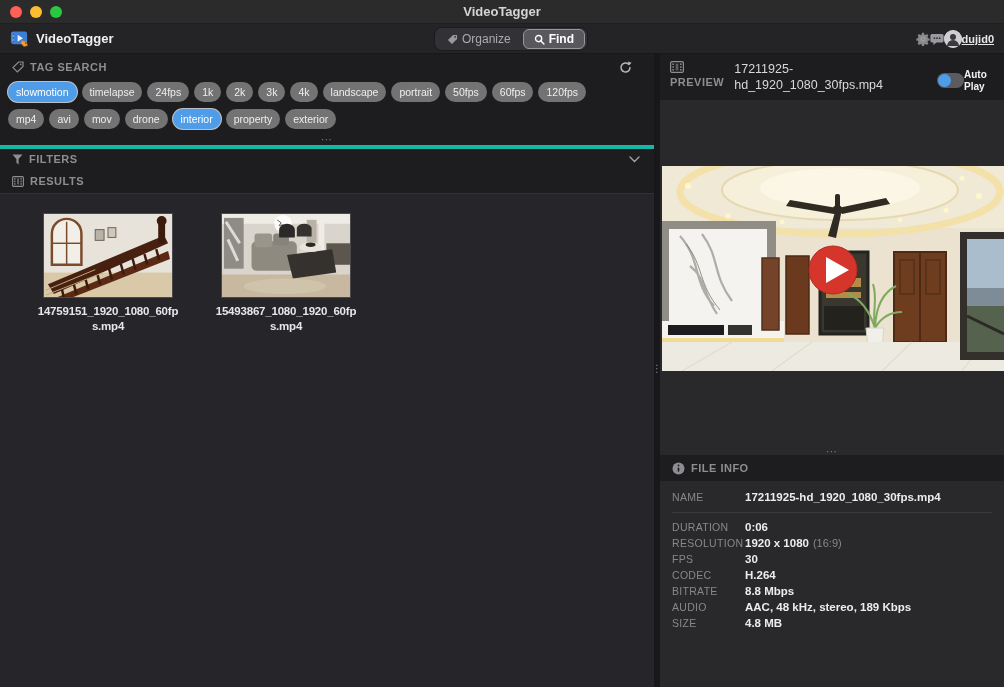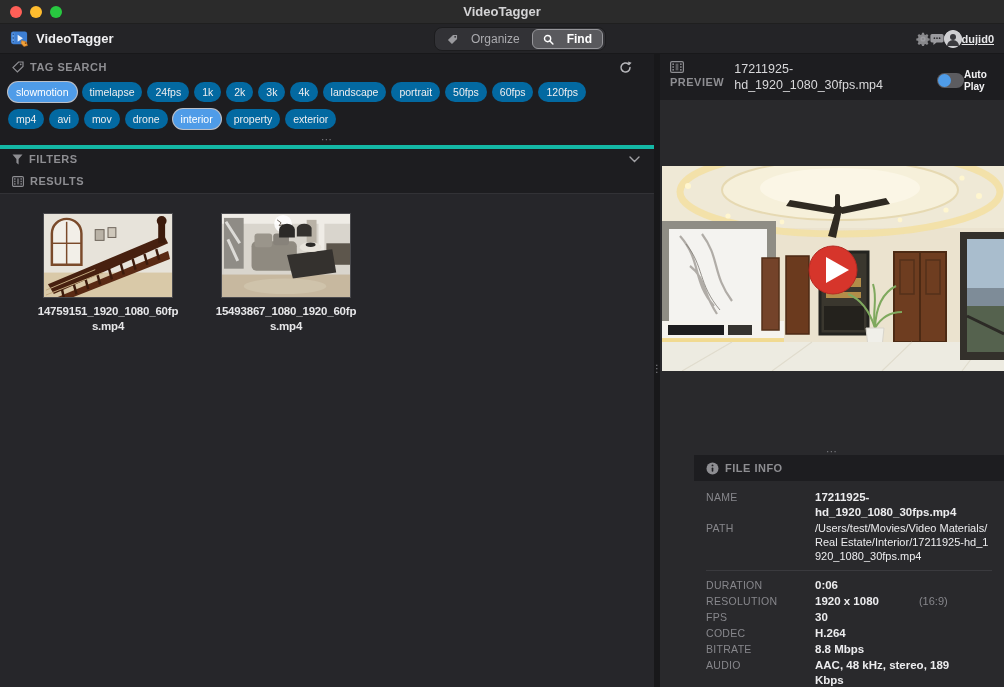--- a/index.html
+++ b/index.html
@@ -26,21 +26,21 @@
     border-bottom:1px solid #18181a;
   }
   .brand { display:flex; align-items:center; gap:7px; }
   .brand-name { font-size:13px; font-weight:700; color:#f0f0f2; }
   .seg {
     position:absolute; left:434px; top:3px; height:24px;
     background:#323236; border:1px solid #1c1c1e; border-radius:8px;
     display:flex; align-items:center; padding:2px; gap:2px;
   }
   .seg-btn {
-    display:flex; align-items:center; gap:13px; height:18px; padding:0 10px;
+    display:flex; align-items:center; gap:4px; height:18px; padding:0 10px;
     border-radius:6px; color:#ababaf; font-size:12px; cursor:default;
   }
   .seg-btn.active {
     background:#59595d; border:1px solid #97979b; color:#ffffff; font-weight:700; height:20px;
   }
   .hdr-right { position:absolute; right:10px; top:0; height:30px; display:flex; align-items:center; }
   .avatar { width:18px; height:18px; border-radius:50%; background:#cfcfd2; display:flex; align-items:center; justify-content:center; overflow:hidden; }
   .username { font-size:11px; color:#e8e8ea; text-decoration:underline; font-weight:600; }
   
   .left { position:absolute; top:54px; left:0; width:654px; bottom:0; display:flex; flex-direction:column; background:#1d1d20; overflow:hidden; }
@@ -52,21 +52,21 @@
     display:flex; align-items:center; gap:6px; height:26px; padding:0 12px;
     color:#8e8e92; font-size:11px; font-weight:700; letter-spacing:.5px;
     background:#1d1d20; flex:0 0 auto; position:relative;
   }
   .sec-hdr .spacer { flex:1; }
   
   .tags-wrap { background:#1d1d20; padding:2px 8px 3px 8px; position:relative; flex:0 0 auto; }
   .tag-row { display:flex; gap:5px; margin-bottom:7px; white-space:nowrap; }
   .pill {
     display:inline-flex; align-items:center; height:20px; padding:0 8px;
-    background:#0369a1; color:#eeeef0; border-radius:10px; font-size:10.5px; font-weight:500;
+    background:#737373; color:#eeeef0; border-radius:10px; font-size:10.5px; font-weight:500;
     cursor:default;
   }
   .pill.selected { background:#4f9ce8; color:#ffffff; box-shadow:0 0 0 1px rgba(240,245,255,.75); }
   .h-dots { text-align:center; color:#77777c; font-size:11px; line-height:6px; height:6px; letter-spacing:1px; }
   
   .filters-hdr { border-top:4px solid #14b8a6; height:24px; }
   .results-hdr { height:24px; }
   .results-area { flex:1; background:#26262a; border-top:1px solid #323236; position:relative; }
   .thumbs { display:flex; gap:10px; padding:19px 0 0 12px; align-items:flex-start; }
   .thumb-card { width:144px;margin-left:24px; }
@@ -82,23 +82,23 @@
   .ph-name { flex:1; max-width:196px; font-size:12.5px; color:#d8d8da; line-height:16px; overflow-wrap:break-word; }
   .ph-toggle { display:flex; align-items:center; margin-left:auto; padding-right:2px; }
   .toggle { width:27px; height:15px; border-radius:8px; background:#5c5c60; position:relative; flex:0 0 auto; }
   .toggle .knob { position:absolute; left:1px; top:1px; width:13px; height:13px; border-radius:50%; background:#4f9ce8; }
   .toggle-label { font-size:10px; line-height:12px; color:#f2f2f4; font-weight:600; width:28px; }
   .preview-body { flex:1; background:#29292c; position:relative; }
   .preview-img { position:absolute; top:66px; left:2px; right:0; height:205px; background:#000; }
   .preview-img svg { display:block; width:100%; height:100%; }
   .pb-handle { position:absolute; bottom:1px; left:0; right:0; }
   
-  .file-info { height:232px; flex:0 0 auto; display:flex; flex-direction:column;margin-left:34px; }
+  .file-info { height:232px; flex:0 0 auto; display:flex; flex-direction:column; }
   .fi-body { flex:1; background:#29292c; padding:9px 10px 0 12px; }
-  .fi-row { display:flex; line-height:15px; margin-bottom:1px;gap:36px; }
+  .fi-row { display:flex; line-height:15px; margin-bottom:1px; }
   .fi-label { width:73px; flex:0 0 auto; color:#87878c; font-size:10.5px; letter-spacing:.3px; }
   .fi-value { color:#ececee; font-size:11.5px; font-weight:700; }
   .fi-extra { color:#87878c; font-size:11px; font-weight:400; margin-left:4px; }
   .fi-value.plain { font-weight:400; line-height:14px; font-size:11px; overflow-wrap:break-word; word-break:break-all; max-width:249px; }
   .fi-divider { height:1px; background:#3a3a3e; margin:7px 2px 7px 0; }
   .icon { display:inline-flex; flex:0 0 auto; }
 </style>
 </head>
 <body>
 
@@ -447,24 +447,20 @@
               <circle cx="6.5" cy="3.4" r="0.95" fill="#1d1d20"></circle>
             </svg>
         </span>
         <span>FILE INFO</span>
       </div>
       <div class="fi-body">
         <div class="fi-row">
           <span class="fi-label">NAME</span>
           <span class="fi-value">17211925-hd_1920_1080_30fps.mp4</span>
         </div>
-        <div class="fi-row">
-          <span class="fi-label">PATH</span>
-          <span class="fi-value plain">/Users/test/Movies/Video Materials/Real Estate/Interior/17211925-hd_1920_1080_30fps.mp4</span>
-        </div>
         <div class="fi-divider"></div>
         <div>
 
         <div class="fi-row">
               <span class="fi-label">DURATION</span>
               <span class="fi-value">0:06</span>
               <span class="fi-extra"></span>
             </div>
             <div class="fi-row">
               <span class="fi-label">RESOLUTION</span>
@@ -484,18 +480,23 @@
             <div class="fi-row">
               <span class="fi-label">BITRATE</span>
               <span class="fi-value">8.8 Mbps</span>
               <span class="fi-extra"></span>
             </div>
             <div class="fi-row">
               <span class="fi-label">AUDIO</span>
               <span class="fi-value">AAC, 48 kHz, stereo, 189 Kbps</span>
               <span class="fi-extra"></span>
             </div>
+            <div class="fi-row">
+              <span class="fi-label">SIZE</span>
+              <span class="fi-value">4.8 MB</span>
+              <span class="fi-extra"></span>
+            </div>
           </div>
       </div>
     </div>
   </div>
 
 </div>
 
 </body></html>

